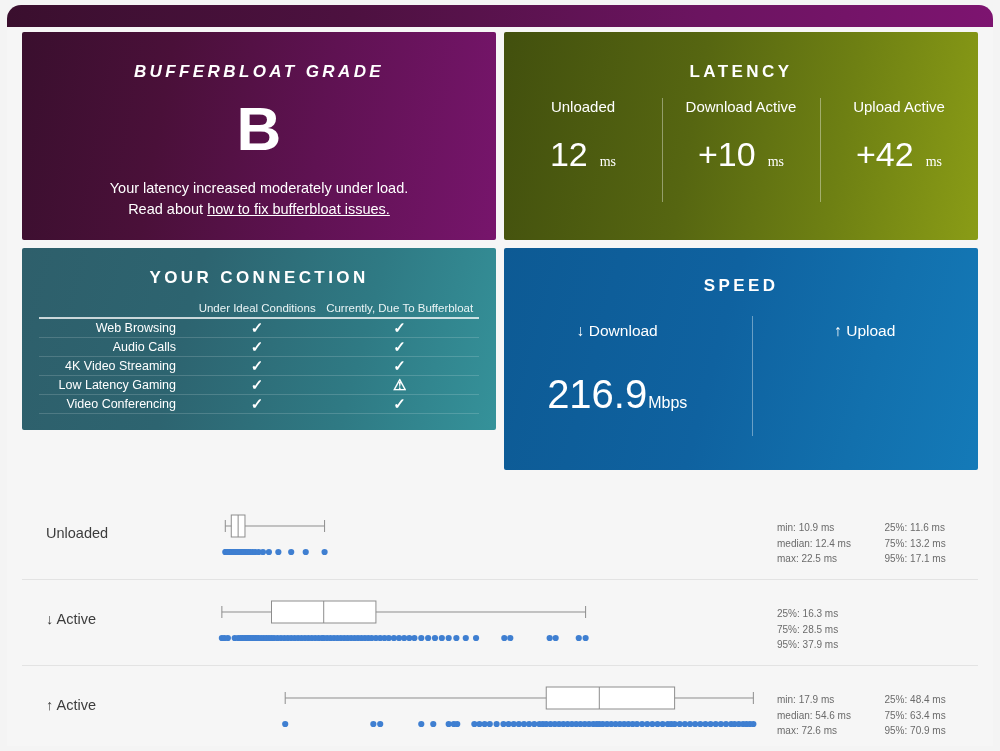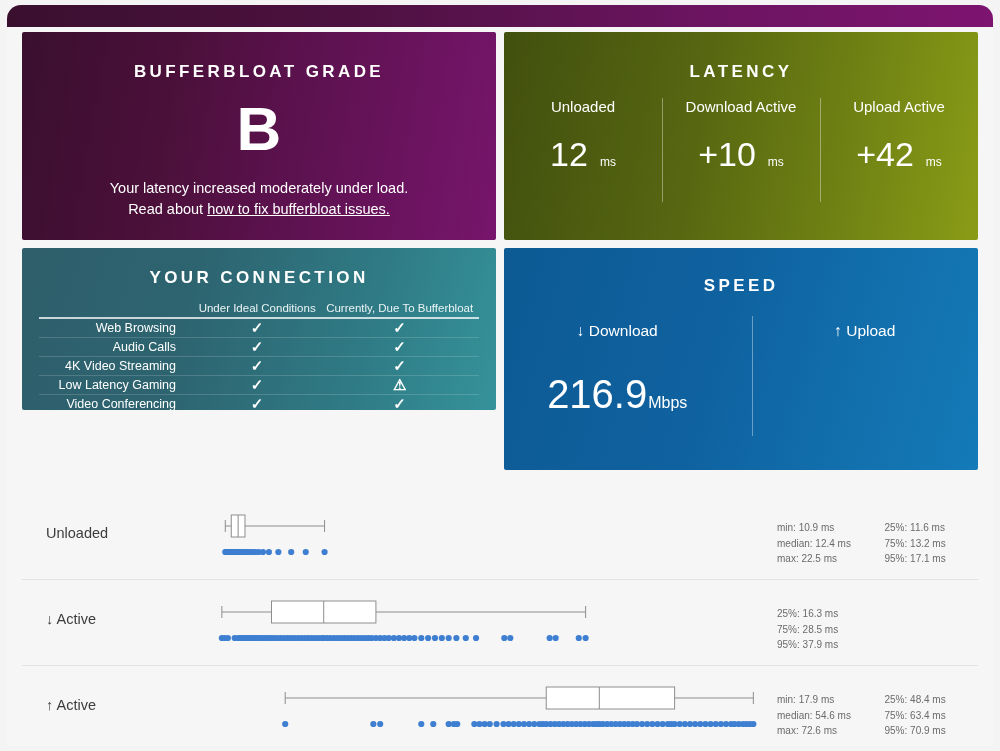--- a/index.html
+++ b/index.html
@@ -34,21 +34,21 @@
   .card-title{
     text-align:center;color:#fff;font-weight:bold;
     letter-spacing:3.4px;font-size:17px;
   }
 
   
   .grade-card{
     height:208px;
     background:linear-gradient(100deg,#3a0f2e 0%,#4a1039 30%,#5f1252 62%,#77156c 100%);
   }
-  .grade-card .card-title{padding-top:30px;}
+  .grade-card .card-title{padding-top:30px;font-style:italic;}
   .grade-letter{
     text-align:center;color:#fff;font-size:62px;font-weight:bold;
     line-height:1;margin-top:16px;letter-spacing:0;
   }
   .grade-desc{
     text-align:center;color:#fff;font-size:14.5px;margin-top:20px;
   }
   .grade-desc2{
     text-align:center;color:#fff;font-size:14.5px;margin-top:5px;
   }
@@ -61,25 +61,25 @@
   }
   .latency-card .card-title{padding-top:30px;}
   .lat-cols{display:flex;margin-top:16px;height:118px;}
   .lat-col{flex:1;text-align:center;position:relative;}
   .lat-col + .lat-col:before{
     content:"";position:absolute;left:0;top:0;bottom:14px;width:1px;
     background:rgba(255,255,255,.38);
   }
   .lat-label{color:#fff;font-size:15px;}
   .lat-value{color:#fff;font-size:34px;margin-top:22px;line-height:1;}
-  .lat-value .unit{font-size:12px;margin-left:12px;}
+  .lat-value .unit{font-size:14px;margin-left:12px;font-family:Liberation Serif, serif;}
 
   
   .conn-card{
-    height:162px;
+    height:182px;
     background:linear-gradient(105deg,#2e5f6b 0%,#2d6470 35%,#2f7a84 70%,#35929a 100%);
   }
   .conn-card .card-title{padding-top:20px;}
   .conn-table{
     width:440px;margin:14px auto 0;border-collapse:collapse;color:#fff;
   }
   .conn-table th{
     font-size:11.5px;font-weight:normal;color:#eaf4f5;padding:0 0 3px 0;
     text-align:center;
   }

